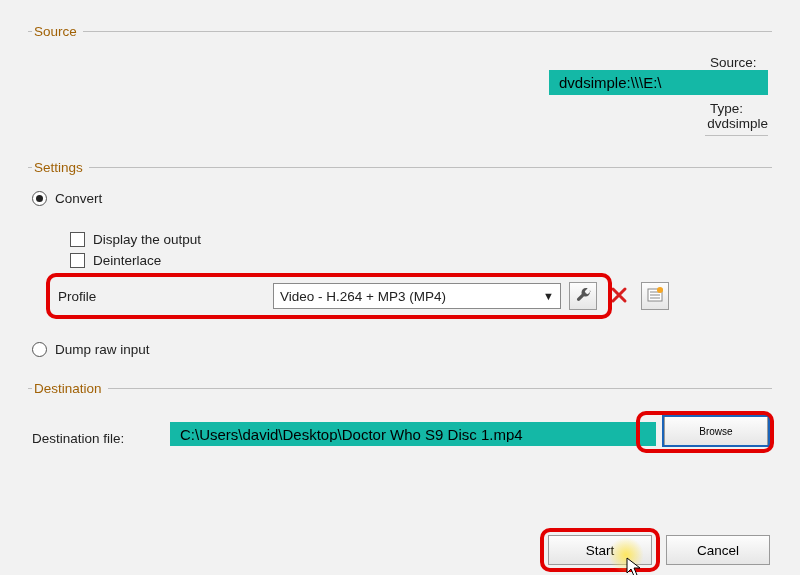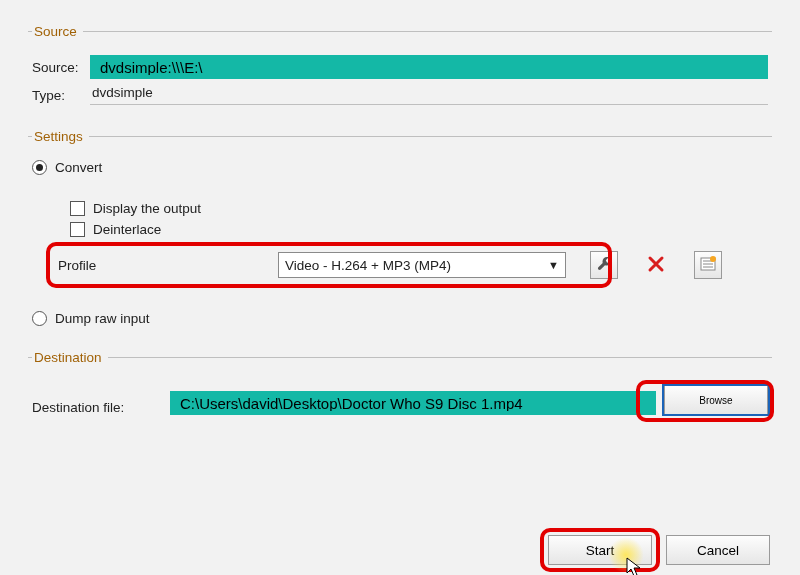--- a/index.html
+++ b/index.html
@@ -23,22 +23,23 @@
     position: relative;
   }
   fieldset.group > legend {
     padding: 0 6px 0 2px;
     font-size: 13.5px;
     color: #a16207;
     background: #f2f2f2;
   }
   .row {
     display: flex;
-    align-items: center;
+    align-items: flex-end;
     margin: 6px 0;
+    flex-direction: column;
   }
   .lbl {
     width: 58px;
     font-size: 13.5px;
   }
   .lbl-wide { width: 130px; }
   input[type="text"].field {
     flex: 1;
     height: 24px;
     border: 4px solid #14b8a6;
@@ -78,21 +79,21 @@
     background: #fff;
     display: inline-block;
   }
   .indent2 { margin-left: 38px; }
 
   .profile-wrap {
     position: relative;
     margin: 14px 0 8px 22px;
     display: flex;
     align-items: center;
-    gap: 24px;
+    gap: 8px;
   }
   .red-highlight {
     position: absolute;
     left: -8px; top: -9px;
     width: 566px; height: 46px;
     border: 4px solid #e20000;
     border-radius: 10px;
     pointer-events: none;
   }
   .profile-label {
@@ -102,20 +103,21 @@
   .profile-select {
     width: 288px;
     height: 26px;
     border: 1px solid #8a8a8a;
     background: #fff;
     display: flex;
     align-items: center;
     justify-content: space-between;
     padding: 0 6px;
     font-size: 13.5px;
+    margin-left: 11px;
   }
   .chev { font-size: 11px; color:#222; }
   .tool-btn, .icon-btn {
     width: 28px; height: 28px;
     border: 1px solid #9a9a9a;
     background: linear-gradient(#fdfdfd,#e6e6e6);
     display: inline-flex;
     align-items: center; justify-content: center;
     font-size: 15px;
   }

